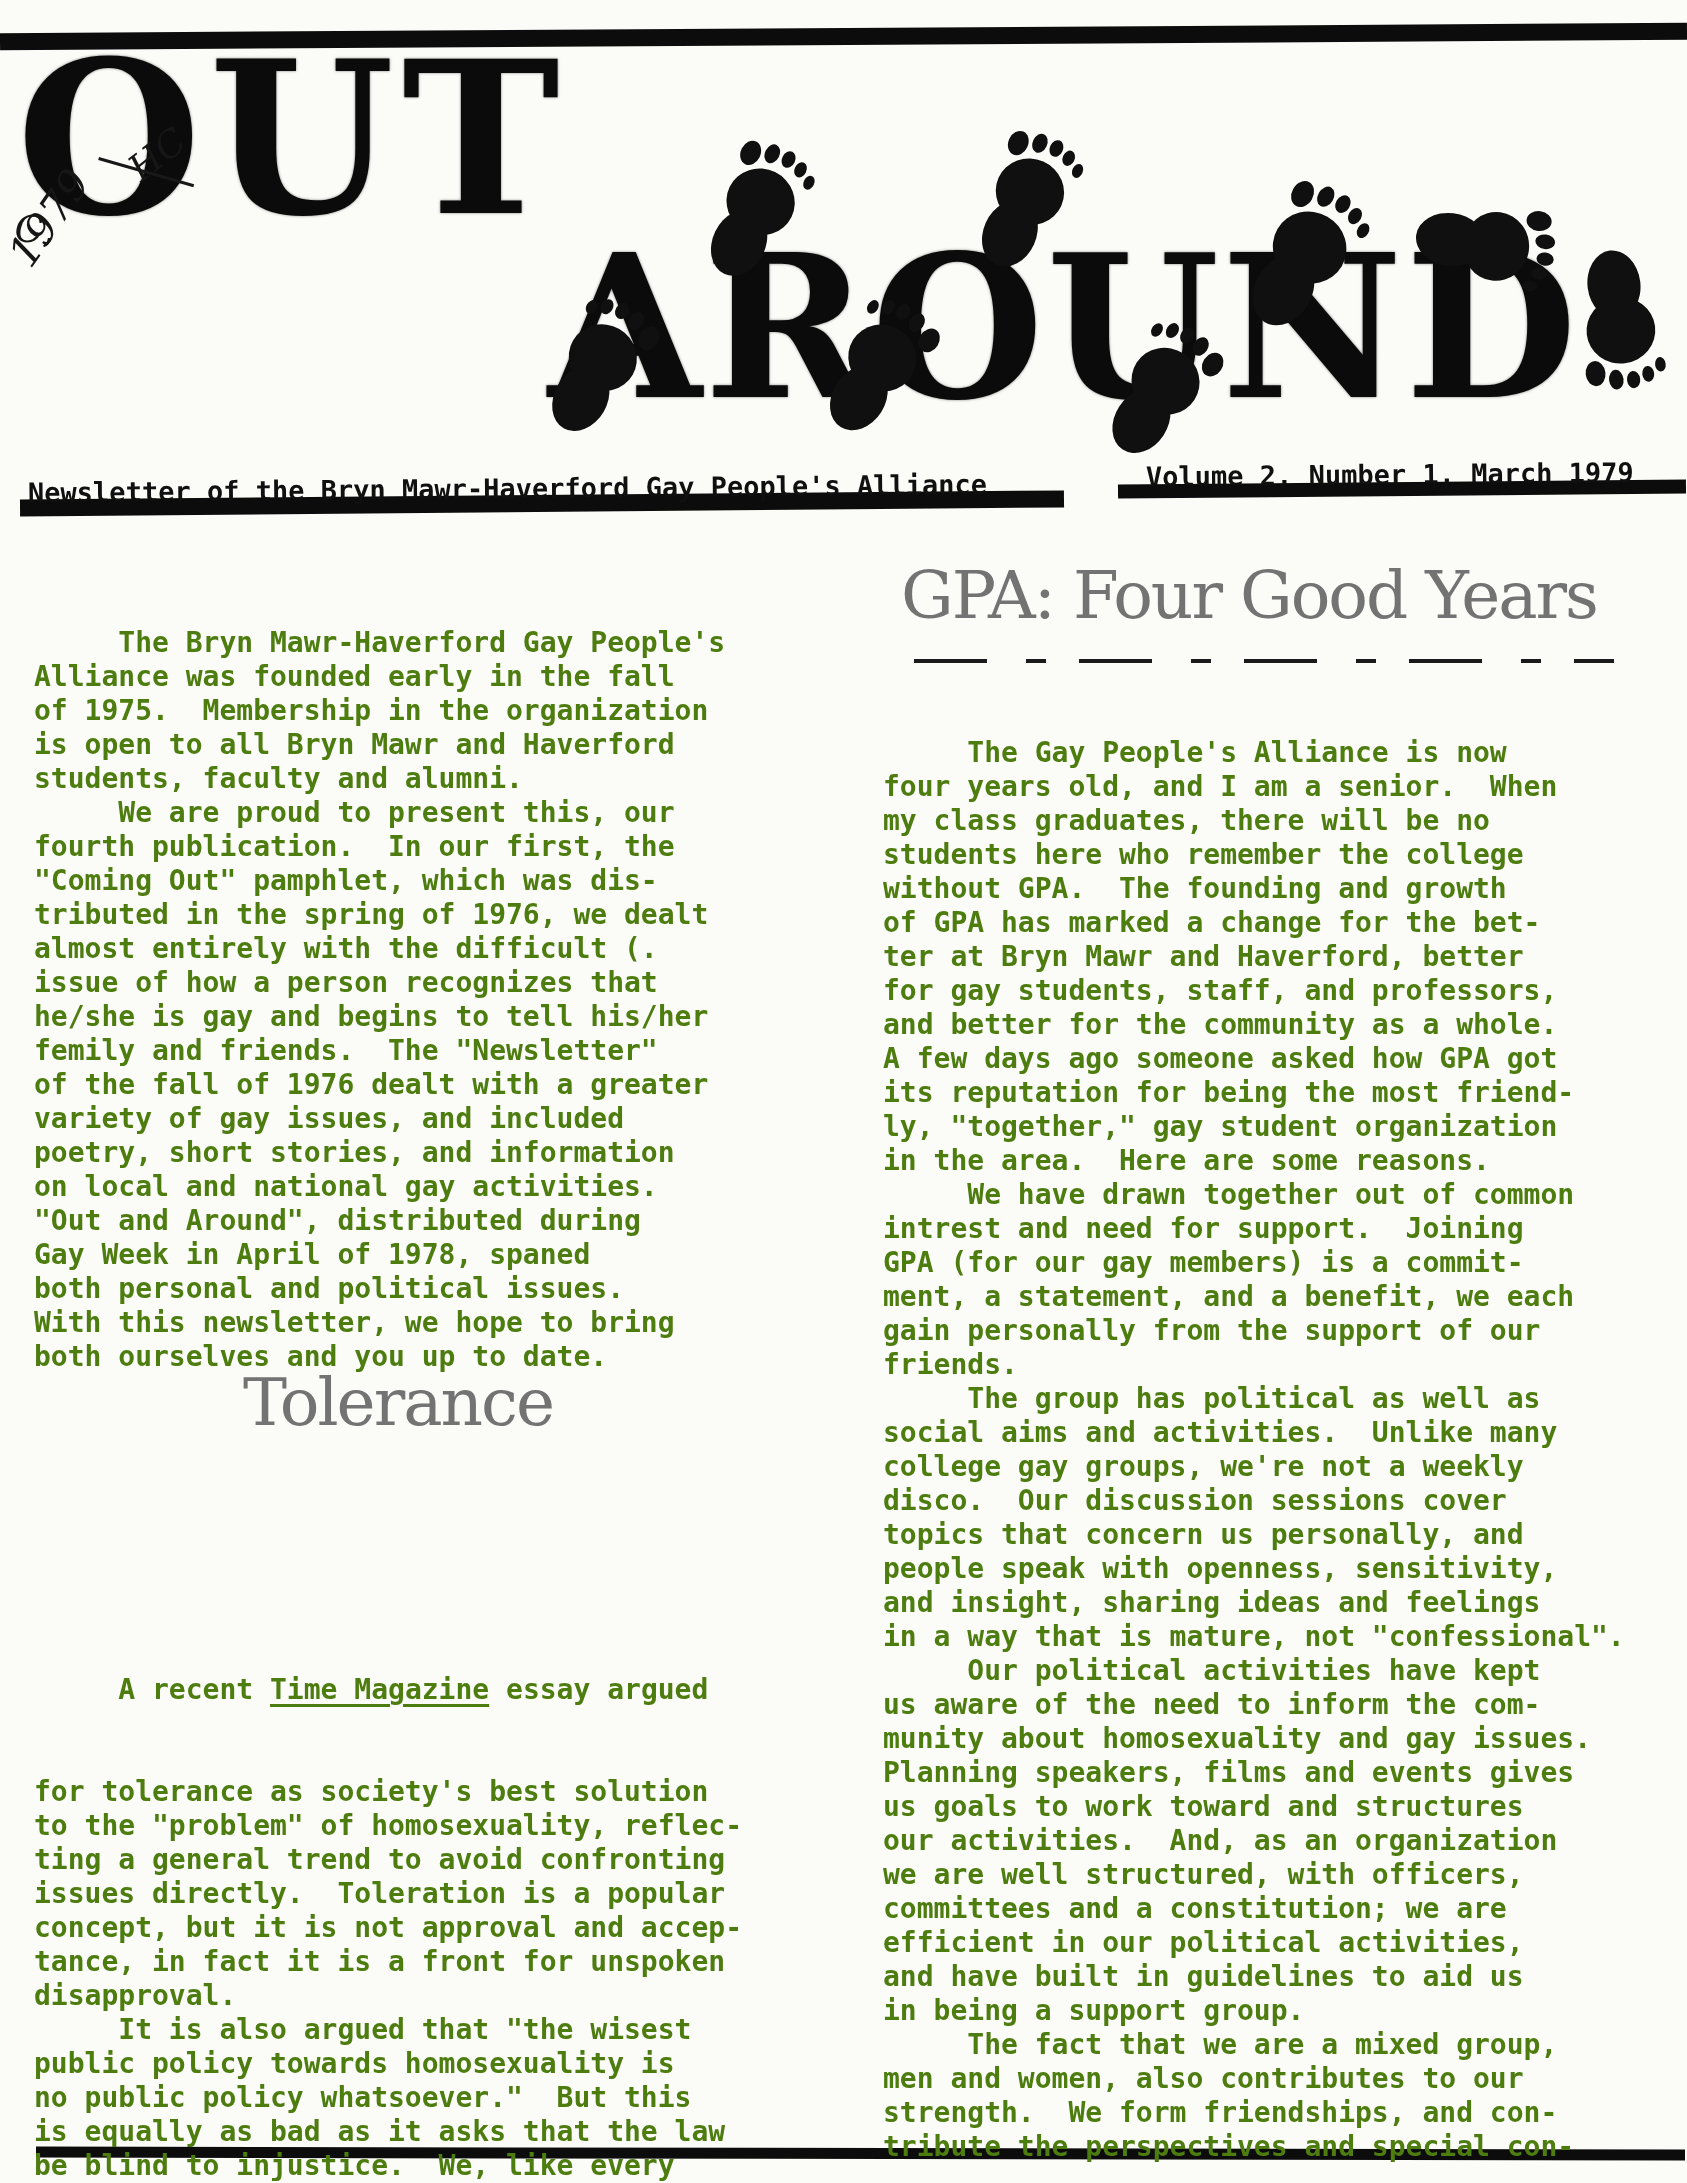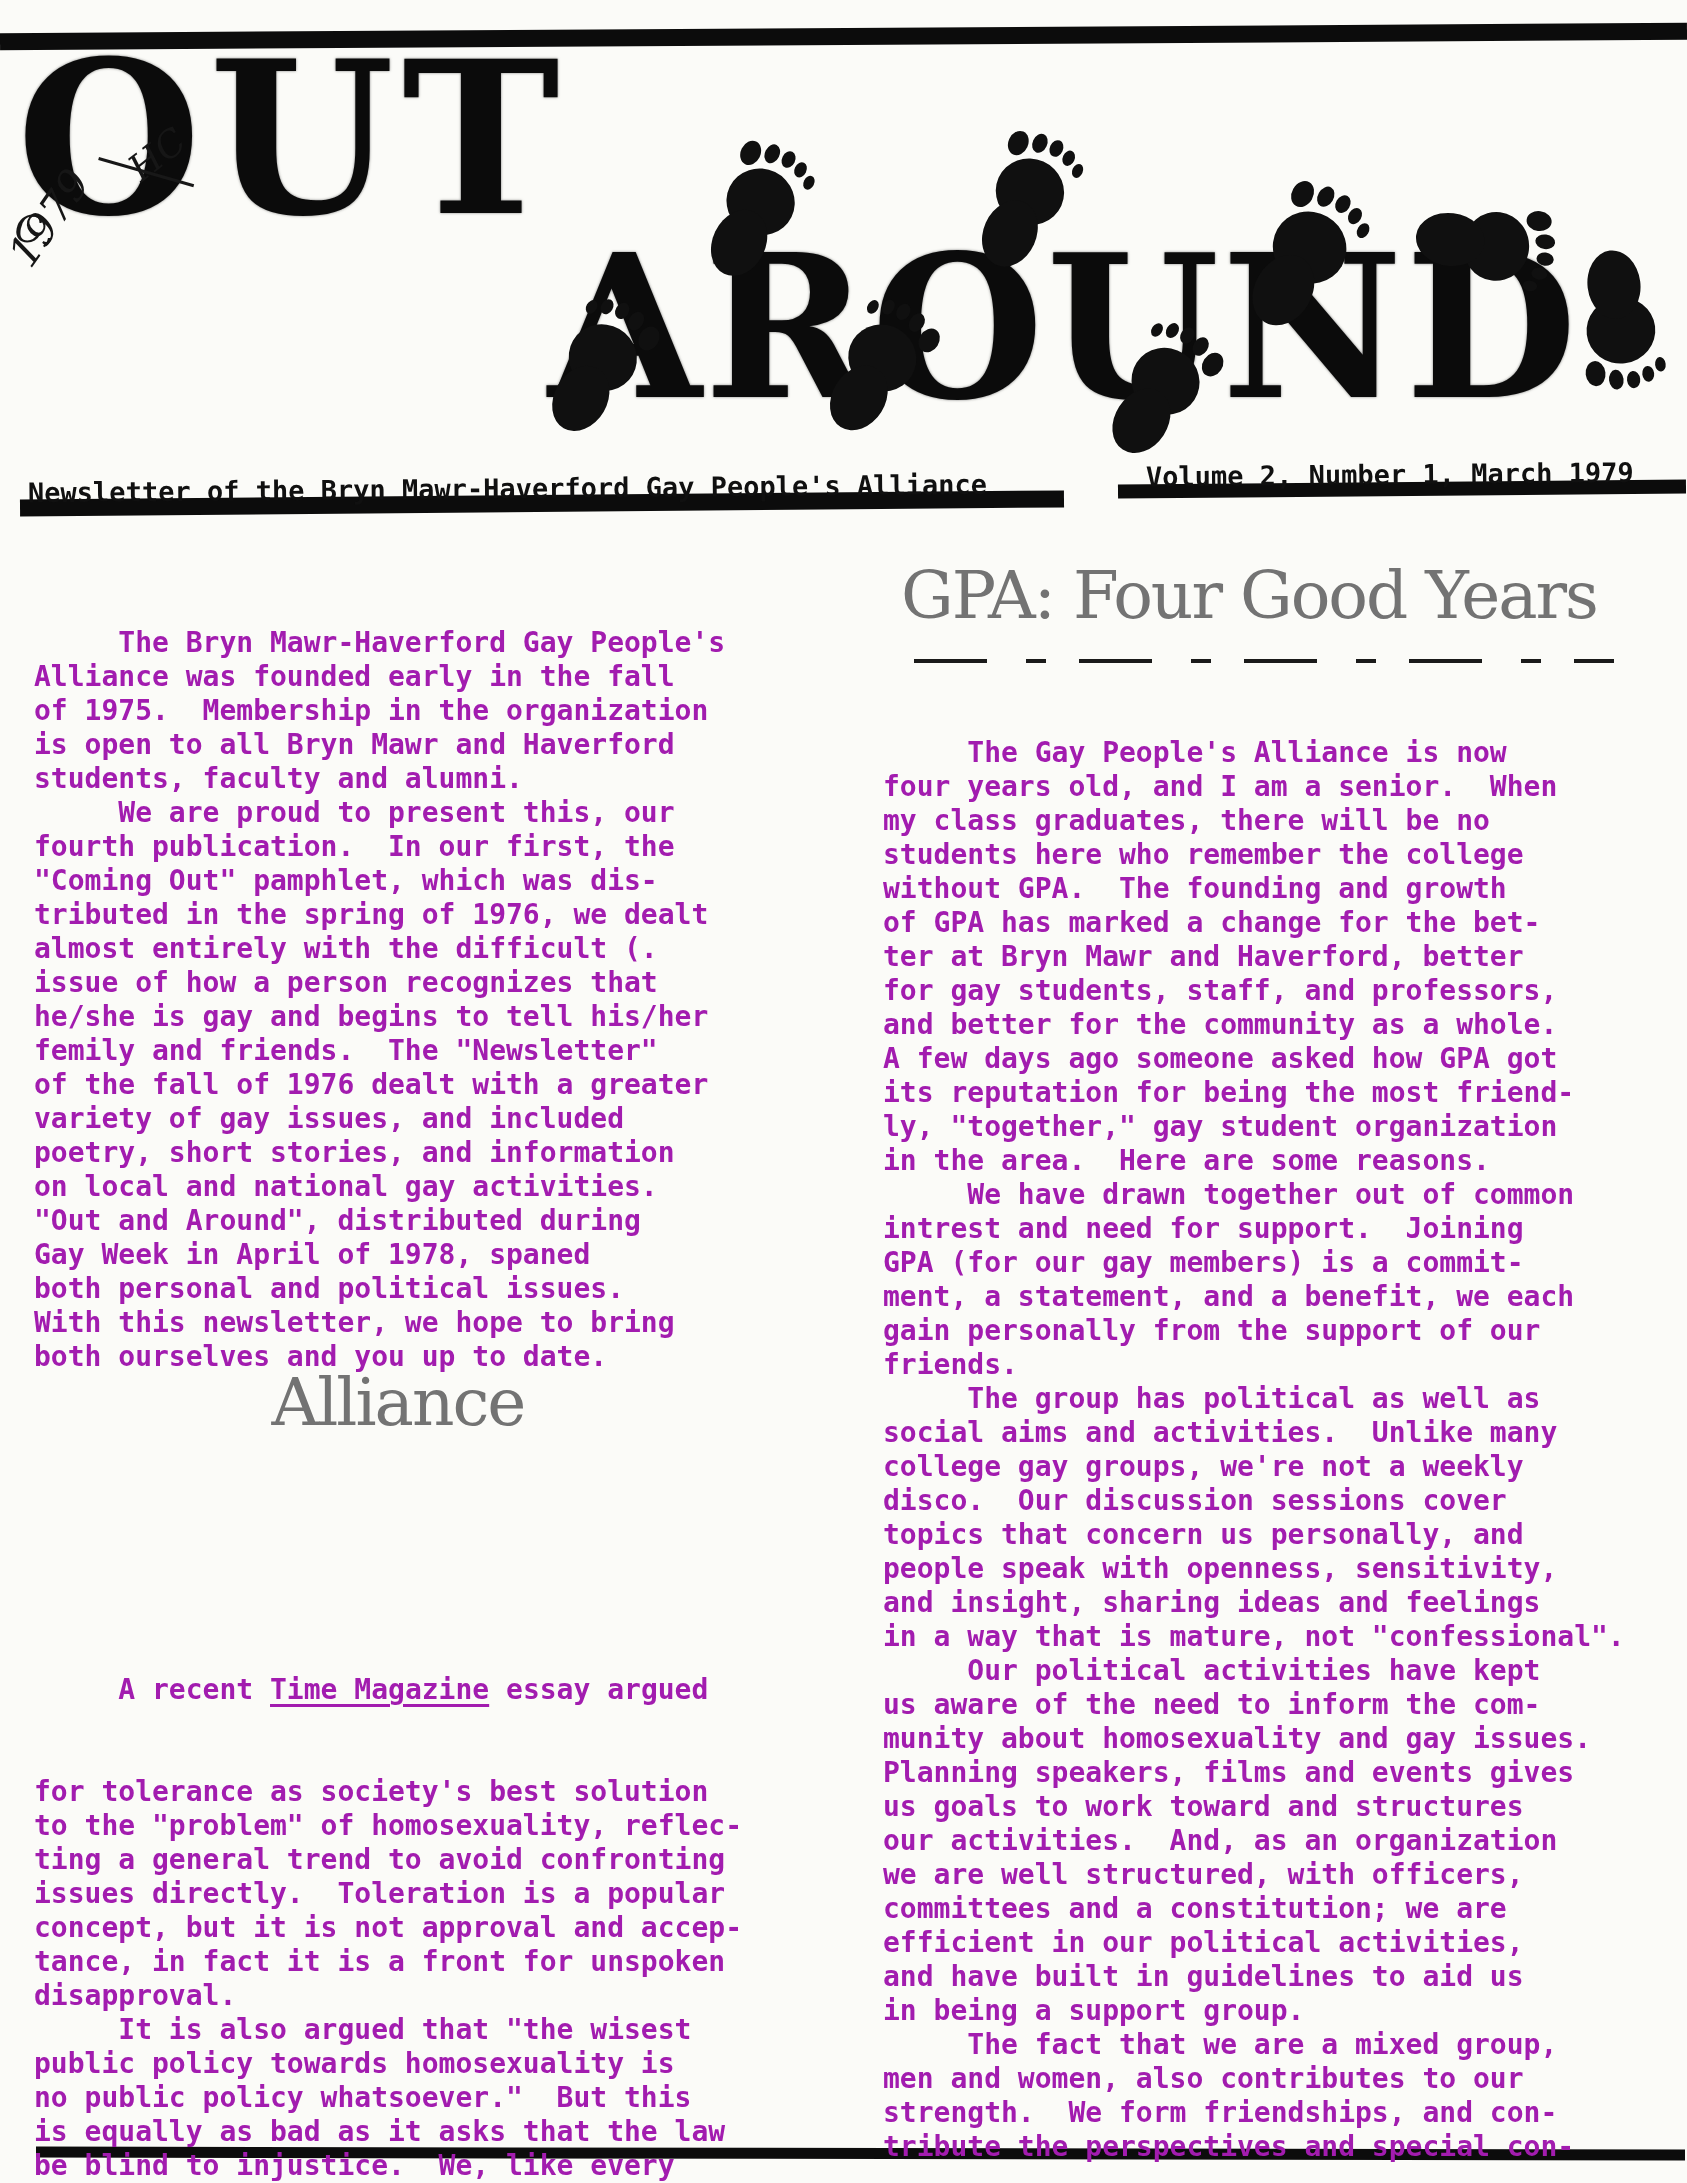--- a/index.html
+++ b/index.html
@@ -53,21 +53,21 @@
   .top-rule{left:0;top:28px;width:1687px;height:17px;transform:rotate(-0.35deg);}
   .mid-rule-left{left:20px;top:495px;width:1044px;height:16.5px;transform:rotate(-0.5deg);}
   .mid-rule-right{left:1118px;top:482px;width:568px;height:14px;transform:rotate(-0.5deg);}
   .bottom-rule{left:36px;top:2148px;width:1649px;height:11.2px;transform:rotate(0.1deg);}
   
   .col-block{
     position:absolute;
     font-family:"DejaVu Sans Mono","Liberation Mono",monospace;
     font-weight:bold;
     font-size:28px;line-height:34px;
-    color:#a21caf;
+    color:#4d7c0f;
     white-space:pre;
   }
   .col-block pre{
     margin:0;font:inherit;letter-spacing:inherit;white-space:pre;
   }
   .tline{height:34px;white-space:pre;}
   .u-solid{
     text-decoration:underline;
     text-decoration-thickness:2.6px;
     text-underline-offset:4.6px;
@@ -152,21 +152,21 @@
 variety of gay issues, and included
 poetry, short stories, and information
 on local and national gay activities.
 "Out and Around", distributed during
 Gay Week in April of 1978, spaned
 both personal and political issues.
 With this newsletter, we hope to bring
 both ourselves and you up to date.</pre>
   </div>
 
-  <div class="art-heading tol-1">Alliance</div>
+  <div class="art-heading tol-1">Tolerance</div>
 
   <div class="col-block" style="left:34px;top:1605px">
     <div class="tline"><span>     A recent </span><span class="u-solid">Time Magazine</span><span> essay argued</span></div>
     <pre>for tolerance as society's best solution
 to the "problem" of homosexuality, reflec-
 ting a general trend to avoid confronting
 issues directly.  Toleration is a popular
 concept, but it is not approval and accep-
 tance, in fact it is a front for unspoken
 disapproval.

